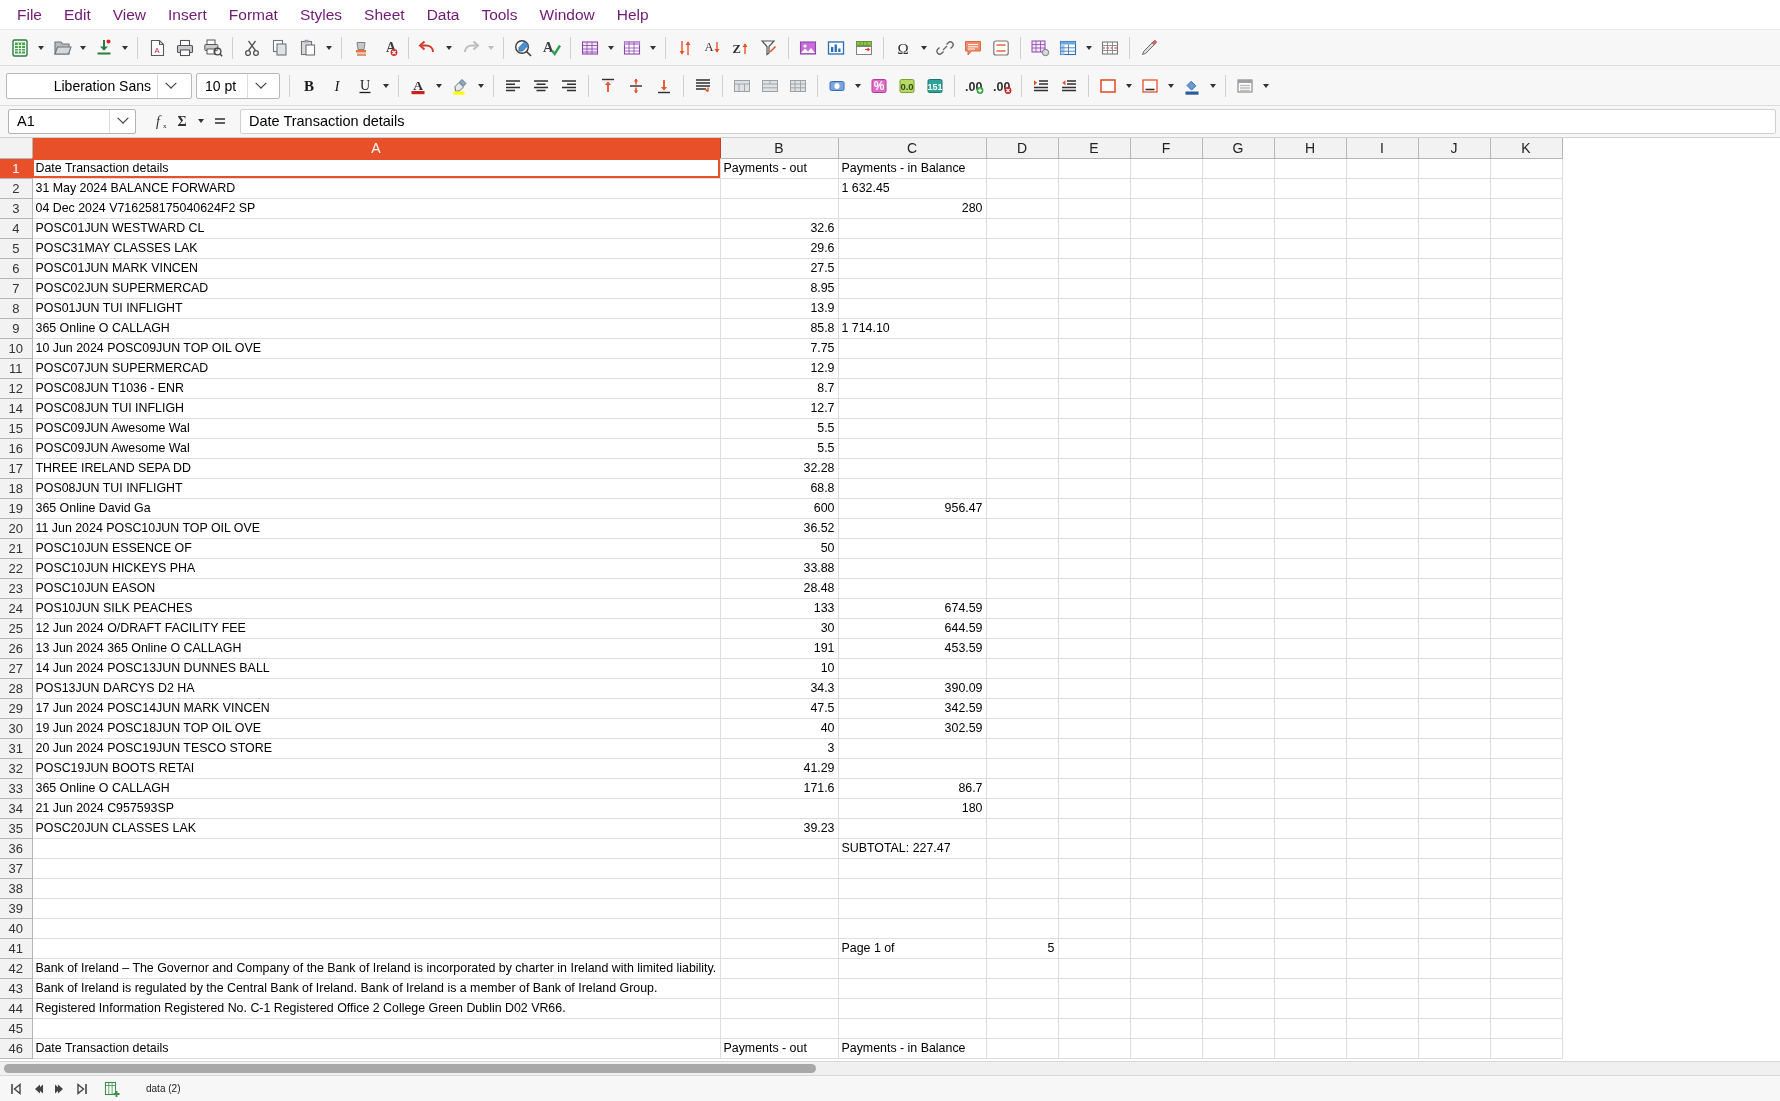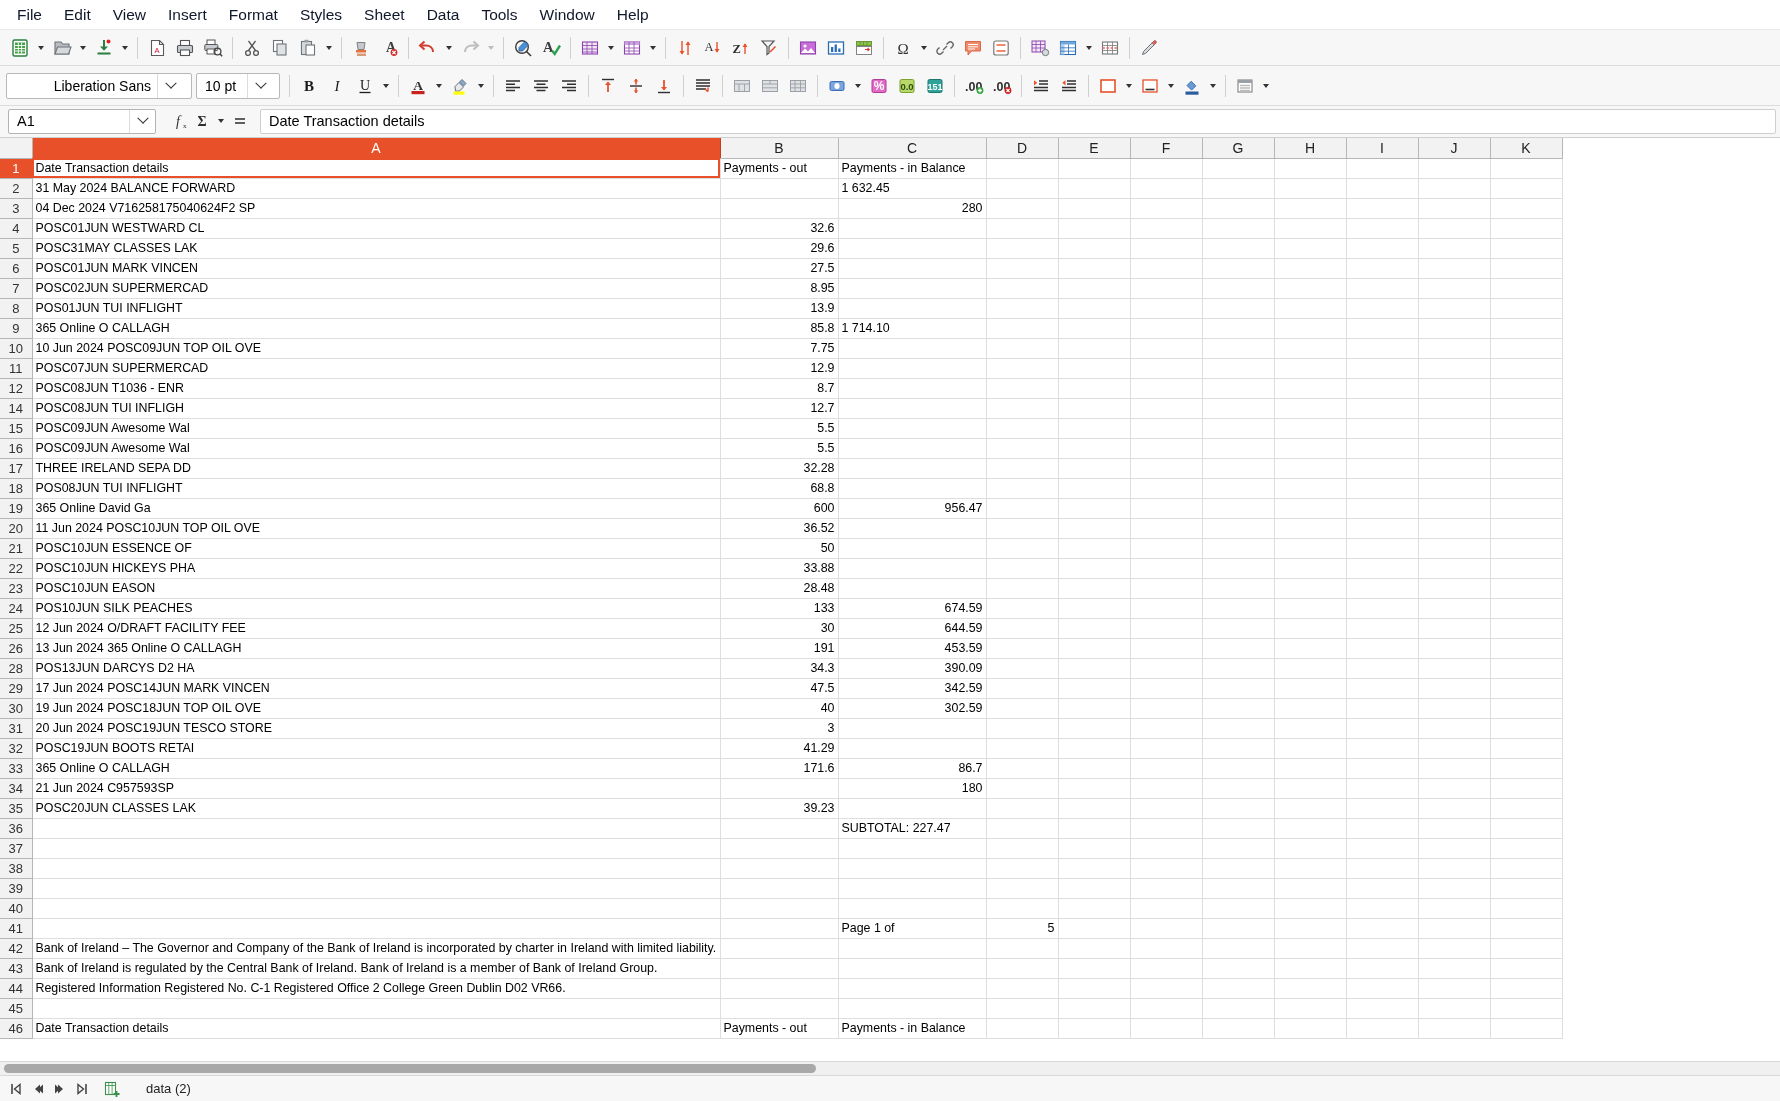--- a/index.html
+++ b/index.html
@@ -16,21 +16,21 @@
 
   
   .menubar {
     height: 30px; min-height:30px;
     background: #ffffff;
     display: flex; align-items: center;
     padding-left: 6px;
     border-bottom: 1px solid #e8e8e8;
   }
   .menubar .mi {
-    font-size: 15.5px; color: #0f172a;
+    font-size: 15.5px; color: #701a75;
     padding: 3px 11px; border-radius: 3px; cursor: default;
     white-space: nowrap;
   }
 
   
   .toolbar {
     display: flex; align-items: center;
     background: #f7f7f7;
     padding: 0 6px;
     border-bottom: 1px solid #dcdcdc;
@@ -79,21 +79,21 @@
 
   
   .formulabar {
     height: 32px; min-height:32px;
     display: flex; align-items: center;
     background: #f7f7f7;
     padding: 2px 4px 3px 8px;
     border-bottom: 1px solid #cfcfcf;
   }
   .namebox {
-    width: 148px; height: 25px;
+    width: 128px; height: 25px;
     border: 1px solid #b4b4b4; background: #fff;
     display: flex; align-items: center; border-radius:2px;
   }
   .namebox .nbval { font-size: 14.5px; padding-left: 8px; flex:1; color:#000; }
   .namebox .nbbtn {
     width: 26px; height:23px; display:flex; align-items:center; justify-content:center;
     border-left:1px solid #dcdcdc;
   }
   .namebox .nbbtn::after {
     content:""; display:block; width:7px; height:7px;
@@ -180,21 +180,21 @@
   
   .sheetbar {
     height: 26px; min-height:26px;
     background: #f7f7f7;
     border-top: 1px solid #d8d8d8;
     display: flex; align-items: center;
     padding-left: 6px;
   }
   .navbtn { width: 20px; height: 20px; display:flex;align-items:center;justify-content:center; margin-right:2px;}
   .sheettab {
-    font-size: 13px; color: #222;
+    font-size: 10px; color: #222;
     padding: 2px 12px; margin-left: 10px;
     border-radius: 2px;
     background: transparent;
   }
 </style>
 </head>
 <body>
 
 <div id="app">
 
@@ -1112,20 +1112,34 @@
             <td class="cell r"></td>
             <td class="cell l"></td>
             <td class="cell l"></td>
             <td class="cell l"></td>
             <td class="cell l"></td>
             <td class="cell l"></td>
             <td class="cell l"></td>
             <td class="cell l"></td>
           </tr>
           <tr>
+            <th class="rowhdr">27</th>
+            <td class="cell l">14 Jun 2024 POSC13JUN DUNNES BALL</td>
+            <td class="cell r">10</td>
+            <td class="cell l"></td>
+            <td class="cell r"></td>
+            <td class="cell l"></td>
+            <td class="cell l"></td>
+            <td class="cell l"></td>
+            <td class="cell l"></td>
+            <td class="cell l"></td>
+            <td class="cell l"></td>
+            <td class="cell l"></td>
+          </tr>
+          <tr>
             <th class="rowhdr">28</th>
             <td class="cell l">POS13JUN DARCYS D2 HA</td>
             <td class="cell r">34.3</td>
             <td class="cell r">390.09</td>
             <td class="cell r"></td>
             <td class="cell l"></td>
             <td class="cell l"></td>
             <td class="cell l"></td>
             <td class="cell l"></td>
             <td class="cell l"></td>

